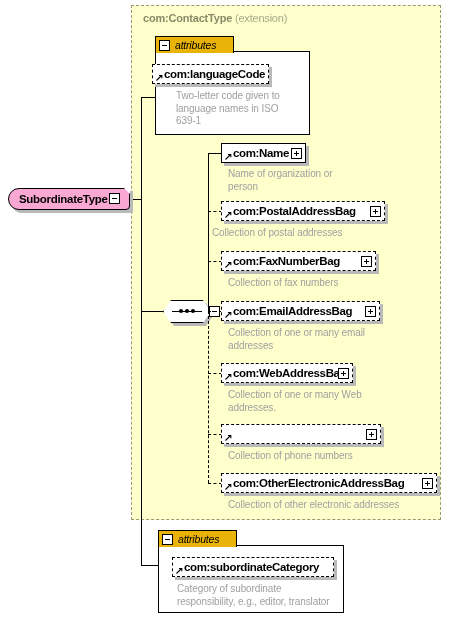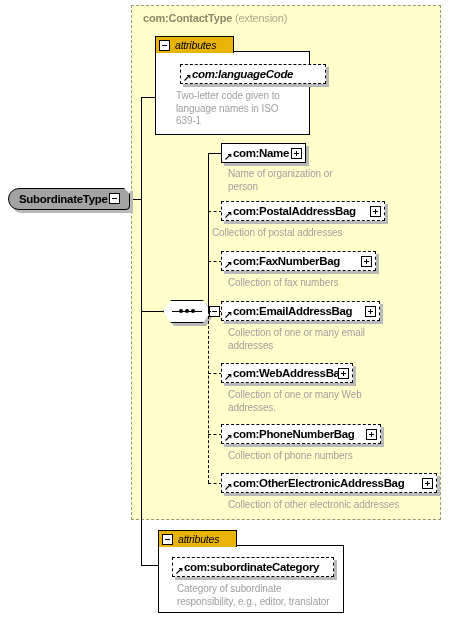--- a/index.html
+++ b/index.html
@@ -58,21 +58,21 @@
     position: absolute;
     left: 3px; top: 3px;
     width: 122px; height: 22px;
     background: #b9b9b9;
     border-radius: 11px 0 0 11px;
   }
   .root-type .body {
     position: absolute;
     left: 0; top: 0;
     width: 122px; height: 22px;
-    background: #a3a3a3;
+    background: #f9a8d4;
     border: 1px solid #000000;
     box-sizing: border-box;
     border-radius: 11px 0 4px 11px;
     display: flex;
     align-items: center;
   }
   .root-type .label {
     font-size: 11.5px;
     font-weight: bold;
     color: #000;
@@ -311,21 +311,21 @@
 
   <div class="ln-v-solid" style="left:141px; top:199px; height:366px;"></div>
   <div class="ln-h-solid" style="left:141px; top:565px; width:27px;"></div>
 
   <div class="attr-panel" style="left:155px; top:51px; width:155px; height:84px;"></div>
   <div class="attr-tab" style="left:155px; top:36px; width:79px;">
     <span class="tbox"></span>
     <span class="tab-label">attributes</span>
   </div>
 
-  <div class="node optional" style="left:180px; top:64px; width:146px;font-style:italic;">
+  <div class="node optional" style="left:152px; top:64px; width:117px;">
     <div class="sh"></div>
     <div class="bd">
       <svg class="arrow" viewBox="0 0 7 7">
         <path d="M0.5 6.5 L5.5 1.5 M3 1.5 L5.8 1.5 L5.8 4.3" stroke="#000" stroke-width="1.1" fill="none"></path>
       </svg>
       <span class="nm">com:languageCode</span>
     </div>
   </div>
   <div class="desc" style="left:176px; top:90px; width:125px;">Two-letter code given to
 language names in ISO
@@ -416,21 +416,20 @@
   <div class="desc" style="left:228px; top:389px; width:165px;">Collection of one or many Web
 addresses.</div>
 
   <div class="ln-h-dash" style="left:208px; top:434px; width:14px;"></div>
   <div class="node optional" style="left:221px; top:424px; width:160px;">
     <div class="sh"></div>
     <div class="bd">
       <svg class="arrow" viewBox="0 0 7 7">
         <path d="M0.5 6.5 L5.5 1.5 M3 1.5 L5.8 1.5 L5.8 4.3" stroke="#000" stroke-width="1.1" fill="none"></path>
       </svg>
-      <span class="nm">com:PhoneNumberBag</span>
       <span class="toggle plus tg"></span>
     </div>
   </div>
   <div class="desc" style="left:228px; top:450px; width:180px;">Collection of phone numbers</div>
 
   <div class="ln-h-dash" style="left:208px; top:483px; width:14px;"></div>
   <div class="node optional" style="left:221px; top:473px; width:216px;border-radius:6px;">
     <div class="sh"></div>
     <div class="bd">
       <svg class="arrow" viewBox="0 0 7 7">

